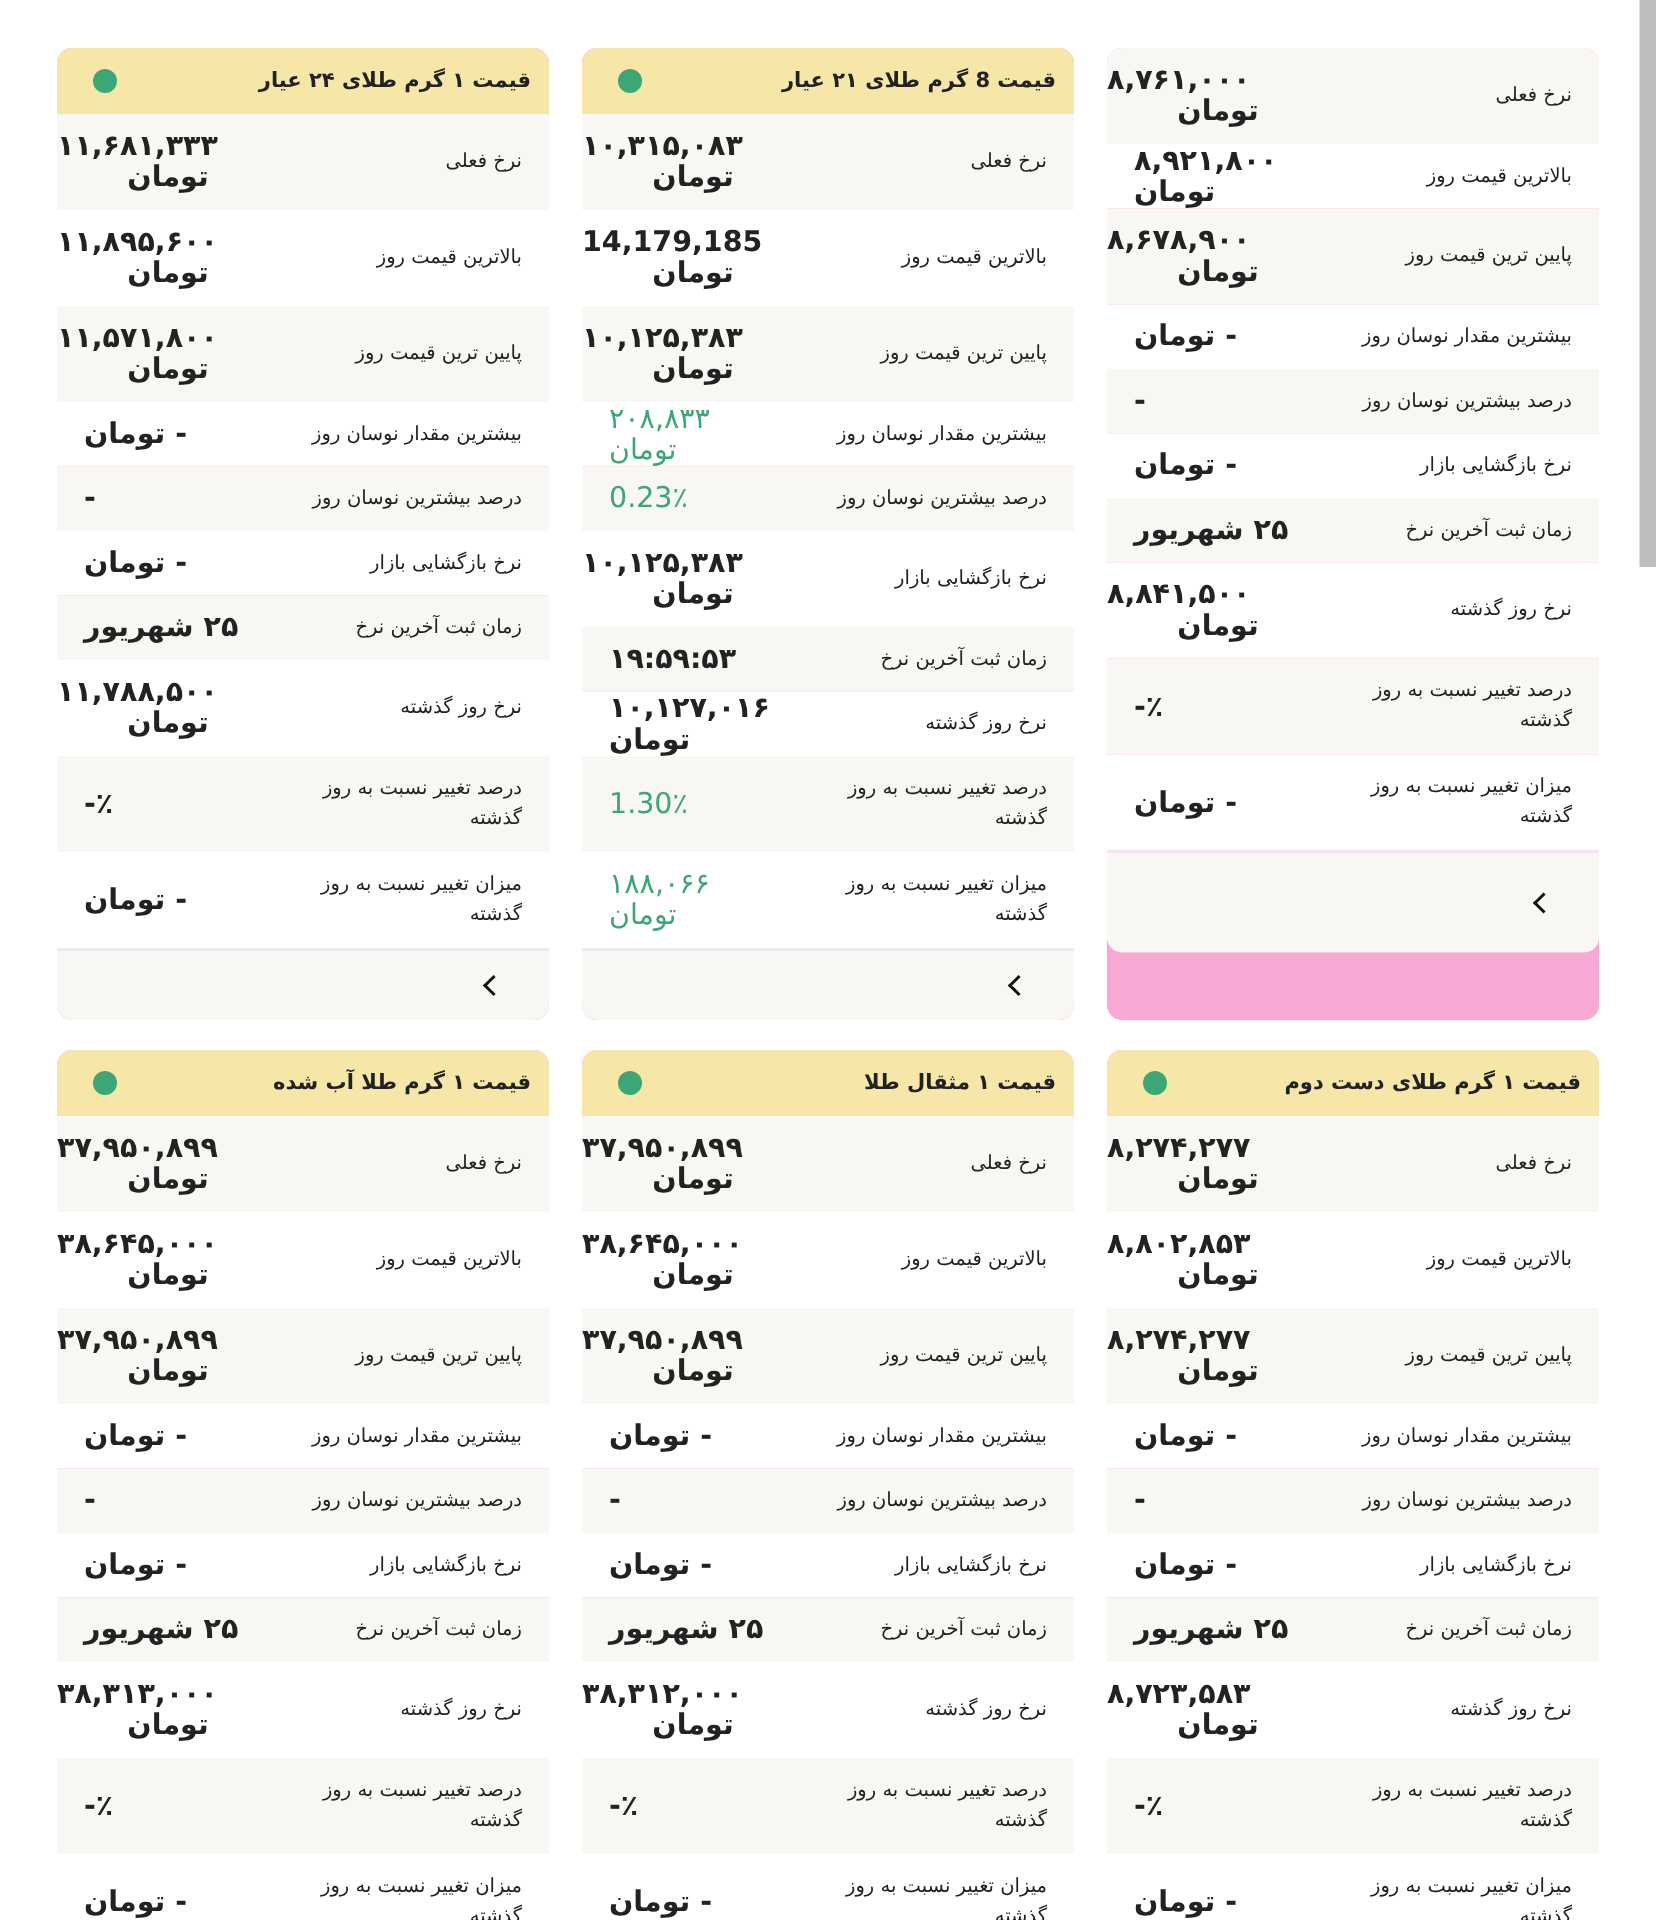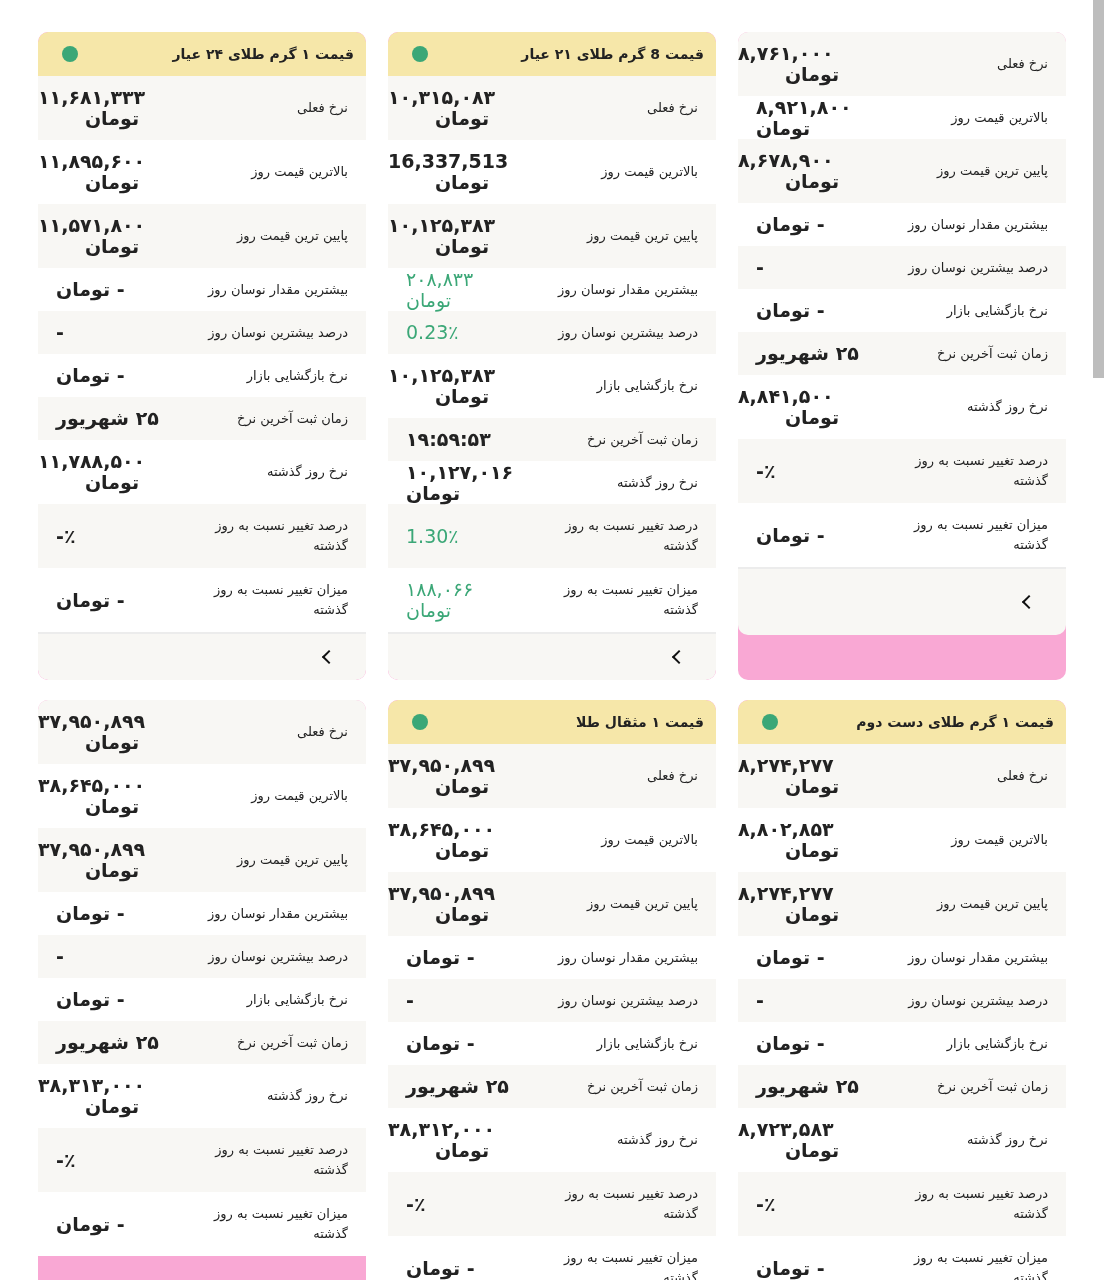--- a/index.html
+++ b/index.html
@@ -111,21 +111,21 @@
       <div class="row h64">
           <span class="label">نرخ فعلی</span>
           <span class="value">
             <span class="num">۱۰,۳۱۵,۰۸۳</span>
             <span class="unit">تومان</span>
           </span>
         </div>
       <div class="row h64">
           <span class="label">بالاترین قیمت روز</span>
           <span class="value">
-            <span class="num">16,337,513</span>
+            <span class="num">14,179,185</span>
             <span class="unit">تومان</span>
           </span>
         </div>
       <div class="row h64">
           <span class="label">پایین ترین قیمت روز</span>
           <span class="value">
             <span class="num">۱۰,۱۲۵,۳۸۳</span>
             <span class="unit">تومان</span>
           </span>
         </div>
@@ -217,20 +217,24 @@
           <span class="label">میزان تغییر نسبت به روز گذشته</span>
           <span class="value single">- تومان</span>
         </div>
     </div>
     <div class="card-footer" style="height:68px">
       <span class="chev"></span>
     </div>
   </div>
 
   <div class="card">
+    <div class="card-header">
+      <span class="card-title">قیمت ۱ گرم طلا آب شده</span>
+      <span class="status-dot"></span>
+    </div>
     <div class="rows">
       <div class="row h64">
           <span class="label">نرخ فعلی</span>
           <span class="value">
             <span class="num">۳۷,۹۵۰,۸۹۹</span>
             <span class="unit">تومان</span>
           </span>
         </div>
       <div class="row h64">
           <span class="label">بالاترین قیمت روز</span>

